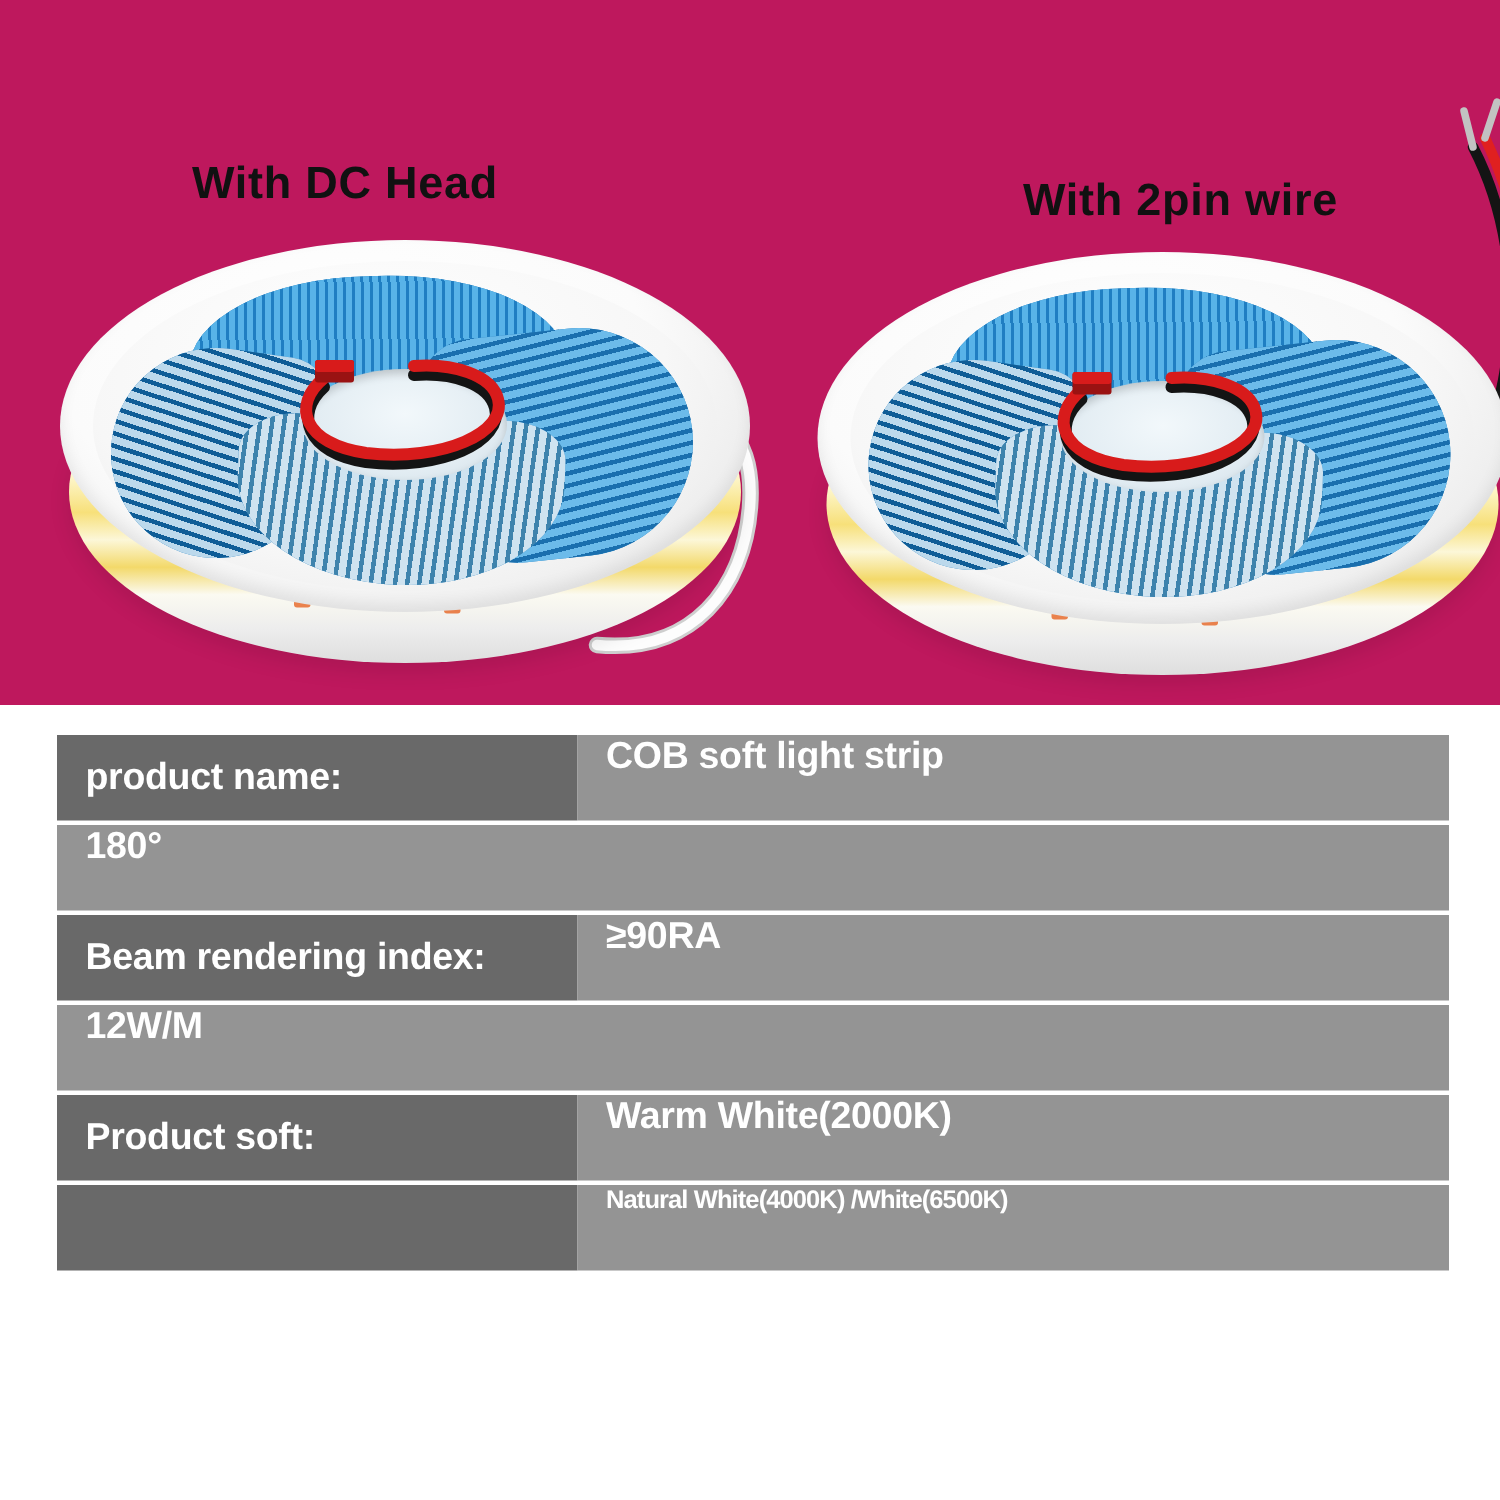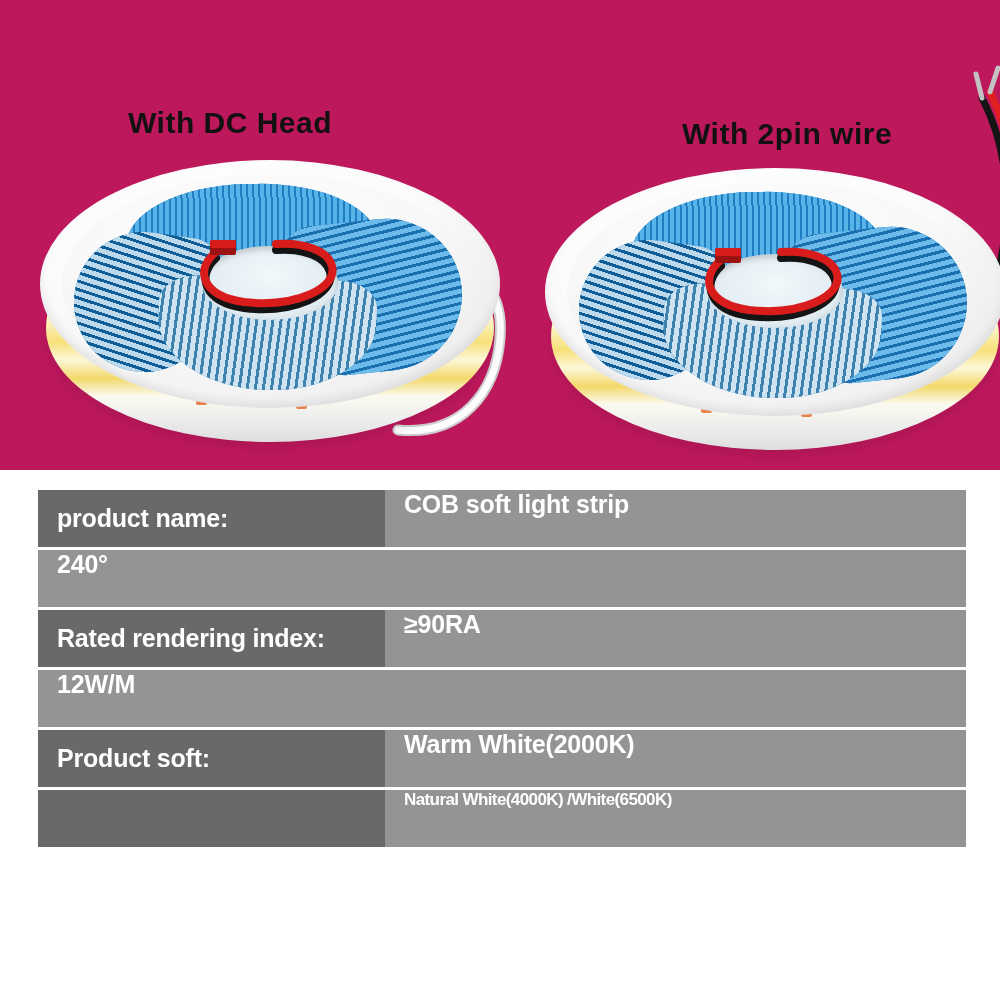--- a/index.html
+++ b/index.html
@@ -349,27 +349,27 @@
       <span class="cell-text">product name:</span>
     </div>
     <div class="cell-value">
       <span class="cell-text">COB soft light strip</span>
     </div>
   </div>
 
 
   <div class="spec-row">
     <div class="cell-value">
-      <span class="cell-text">240°</span>
+      <span class="cell-text">180°</span>
     </div>
   </div>
 
   <div class="spec-row">
     <div class="cell-label">
-      <span class="cell-text">Rated rendering index:</span>
+      <span class="cell-text">Beam rendering index:</span>
     </div>
     <div class="cell-value">
       <span class="cell-text">≥90RA</span>
     </div>
   </div>
 
 
   <div class="spec-row">
     <div class="cell-value">
       <span class="cell-text">12W/M</span>

